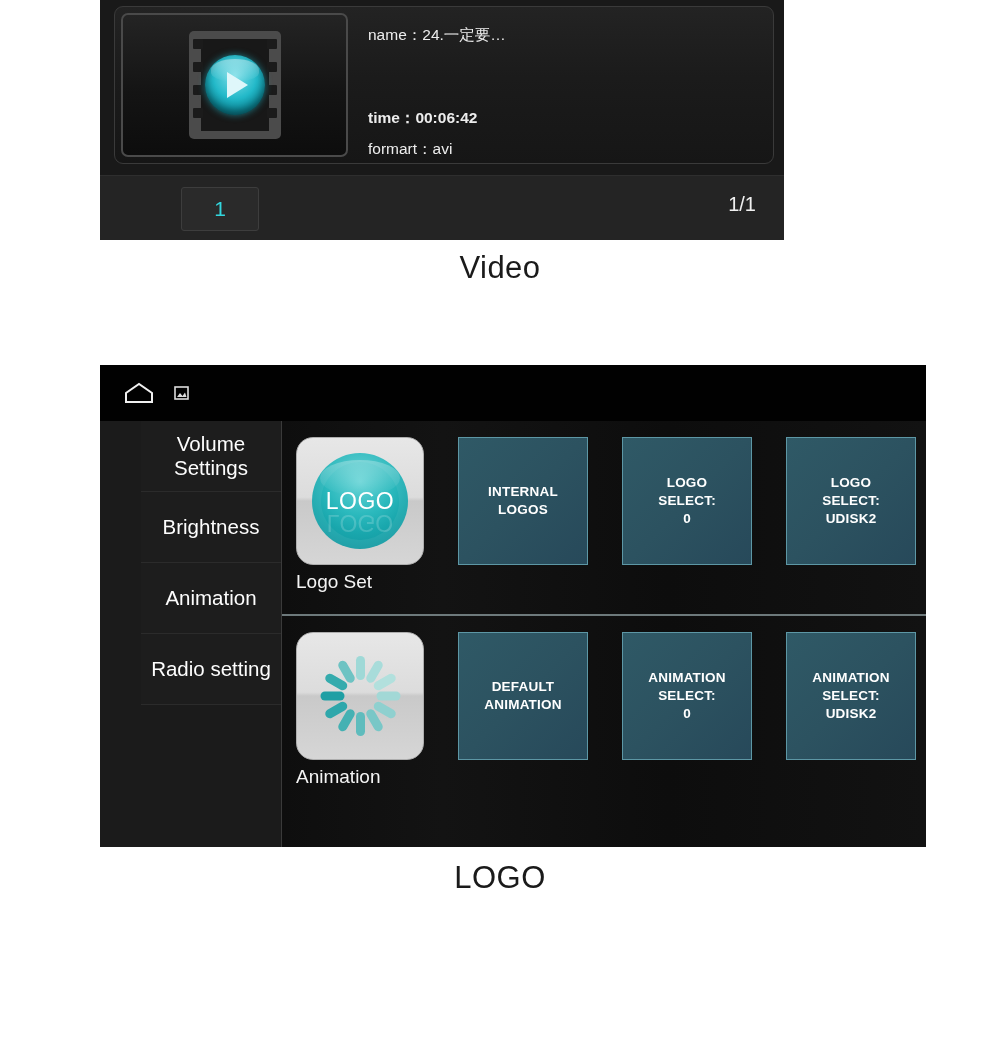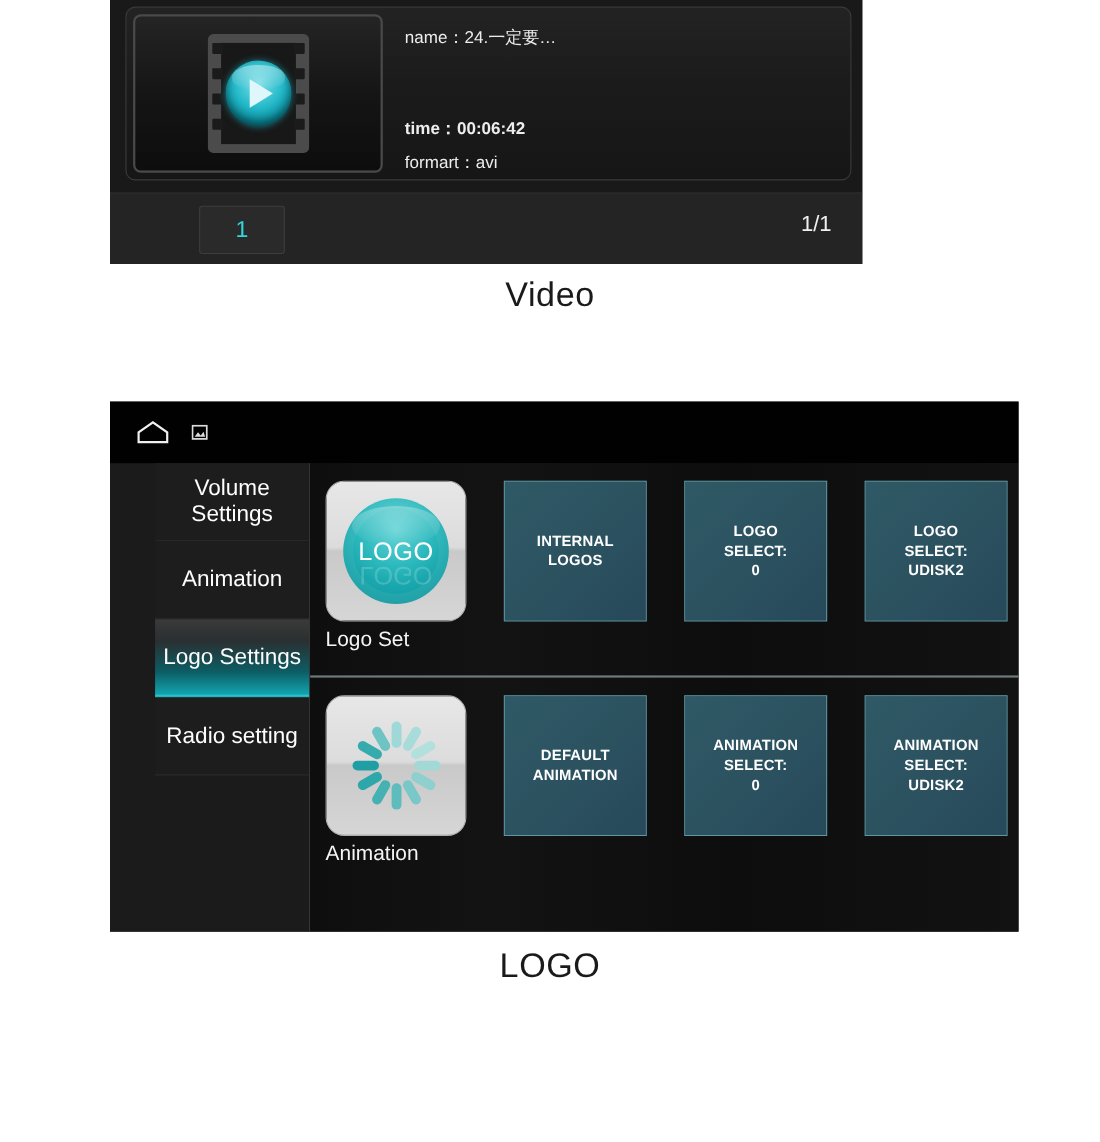--- a/index.html
+++ b/index.html
@@ -295,24 +295,24 @@
       </div>
     </div>
 
     <div class="logo-body">
 
       <div class="sidebar">
         <div class="side-item">
           <span>Volume Settings</span>
         </div>
         <div class="side-item">
+          <span>Brightness</span>
+        </div>
+        <div class="side-item">
           <span>Animation</span>
-        </div>
-        <div class="side-item selected">
-          <span>Logo Settings</span>
         </div>
         <div class="side-item">
           <span>Radio setting</span>
         </div>
       </div>
 
       <div class="content">
 
         <div class="content-row">
           <div class="tiles">

